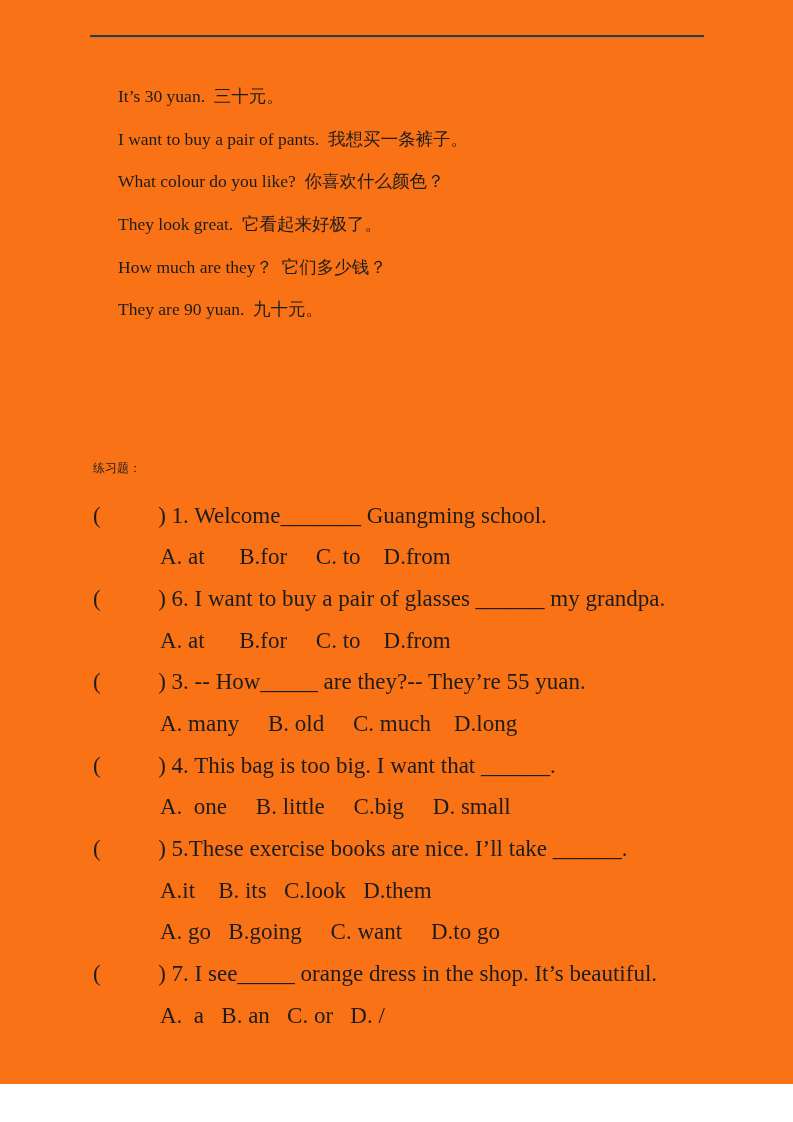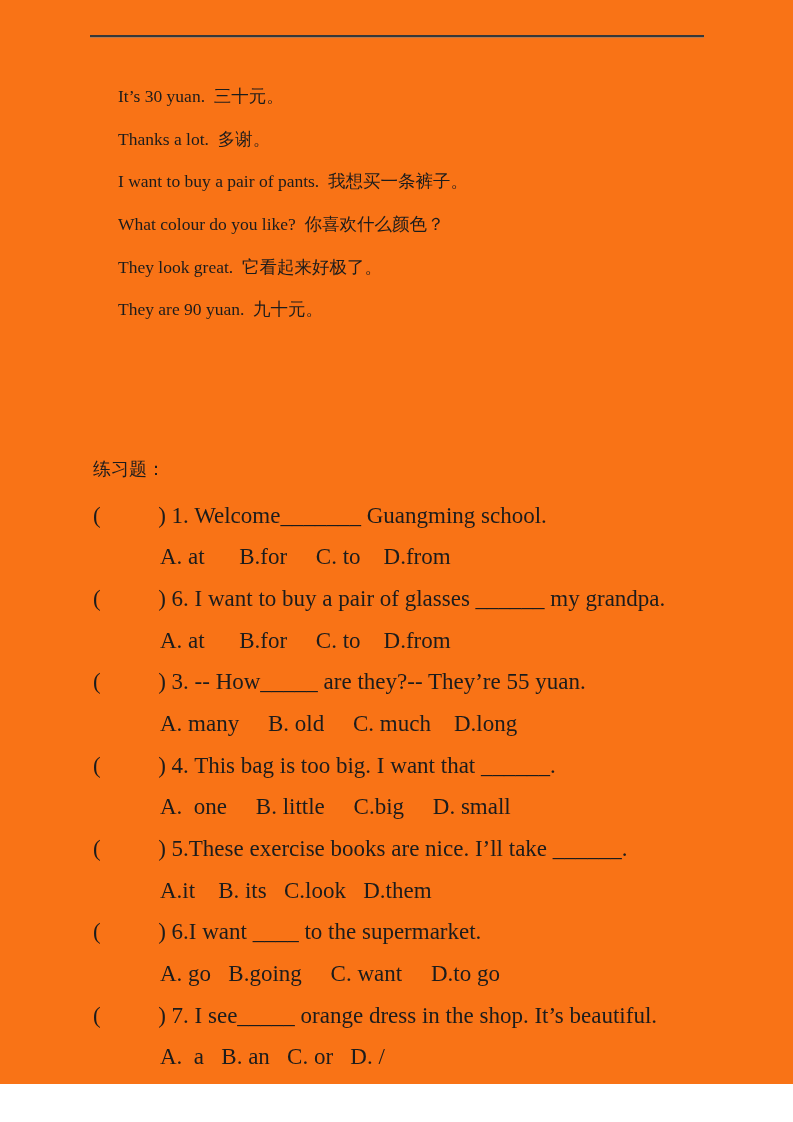--- a/index.html
+++ b/index.html
@@ -47,40 +47,40 @@
     top: 448px;
   }
   .exercise .line {
     height: 41.7px;
     display: flex;
     align-items: center;
     white-space: pre;
     font-size: 23px;
   }
   .exercise .title {
-    font-size: 18px;
+    font-size: 12px;
     margin-bottom: 5px;
   }
   .exercise .options {
     padding-left: 67px;
   }
 </style>
 </head>
 <body>
 
 <div class="page">
 
   <div class="top-rule"></div>
 
   <div class="phrases">
     <div class="line">It’s 30 yuan.  三十元。</div>
-    <div class="line">Thanks a lot.  多谢。</div>
     <div class="line">I want to buy a pair of pants.  我想买一条裤子。</div>
     <div class="line">What colour do you like?  你喜欢什么颜色？</div>
     <div class="line">They look great.  它看起来好极了。</div>
+    <div class="line">How much are they？  它们多少钱？</div>
     <div class="line">They are 90 yuan.  九十元。</div>
   </div>
 
   <div class="exercise">
     <div class="line title">练习题：</div>
 
     <div class="line stem">(          ) 1. Welcome_______ Guangming school.</div>
     <div class="line options">A. at      B.for     C. to    D.from</div>
 
     <div class="line stem">(          ) 6. I want to buy a pair of glasses ______ my grandpa.</div>
@@ -88,20 +88,19 @@
 
     <div class="line stem">(          ) 3. -- How_____ are they?-- They’re 55 yuan.</div>
     <div class="line options">A. many     B. old     C. much    D.long</div>
 
     <div class="line stem">(          ) 4. This bag is too big. I want that ______.</div>
     <div class="line options">A.  one     B. little     C.big     D. small</div>
 
     <div class="line stem">(          ) 5.These exercise books are nice. I’ll take ______.</div>
     <div class="line options">A.it    B. its   C.look   D.them</div>
 
-    <div class="line stem">(          ) 6.I want ____ to the supermarket.</div>
     <div class="line options">A. go   B.going     C. want     D.to go</div>
 
     <div class="line stem">(          ) 7. I see_____ orange dress in the shop. It’s beautiful.</div>
     <div class="line options">A.  a   B. an   C. or   D. /</div>
   </div>
 
 </div>
 
 </body></html>

